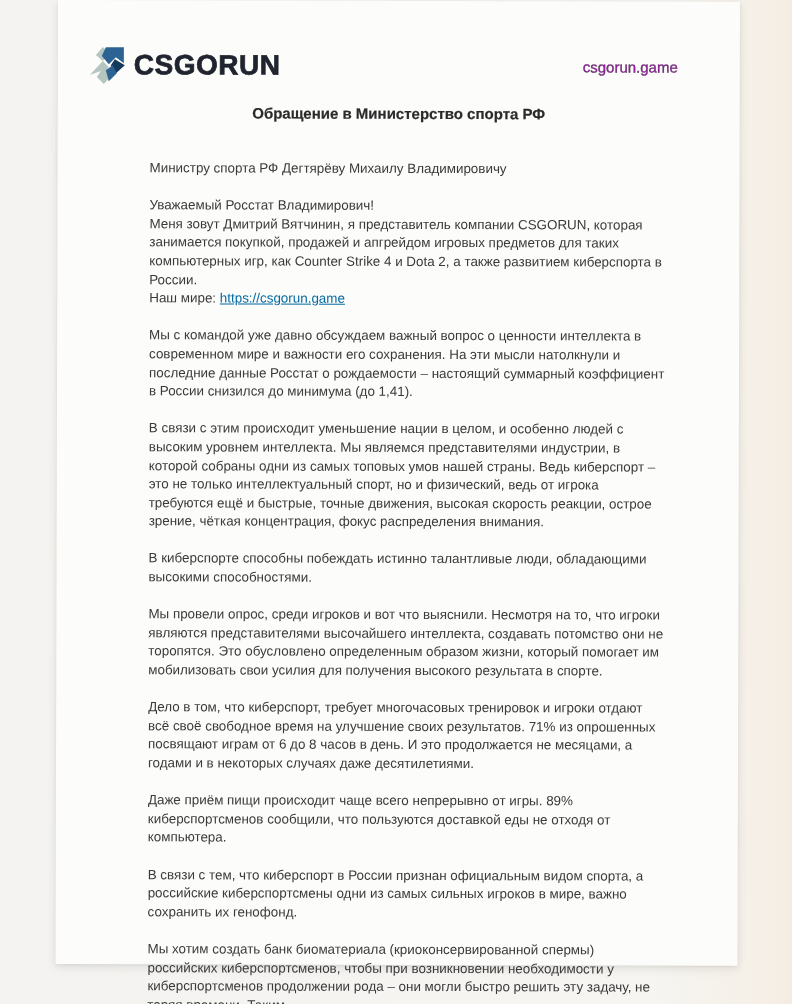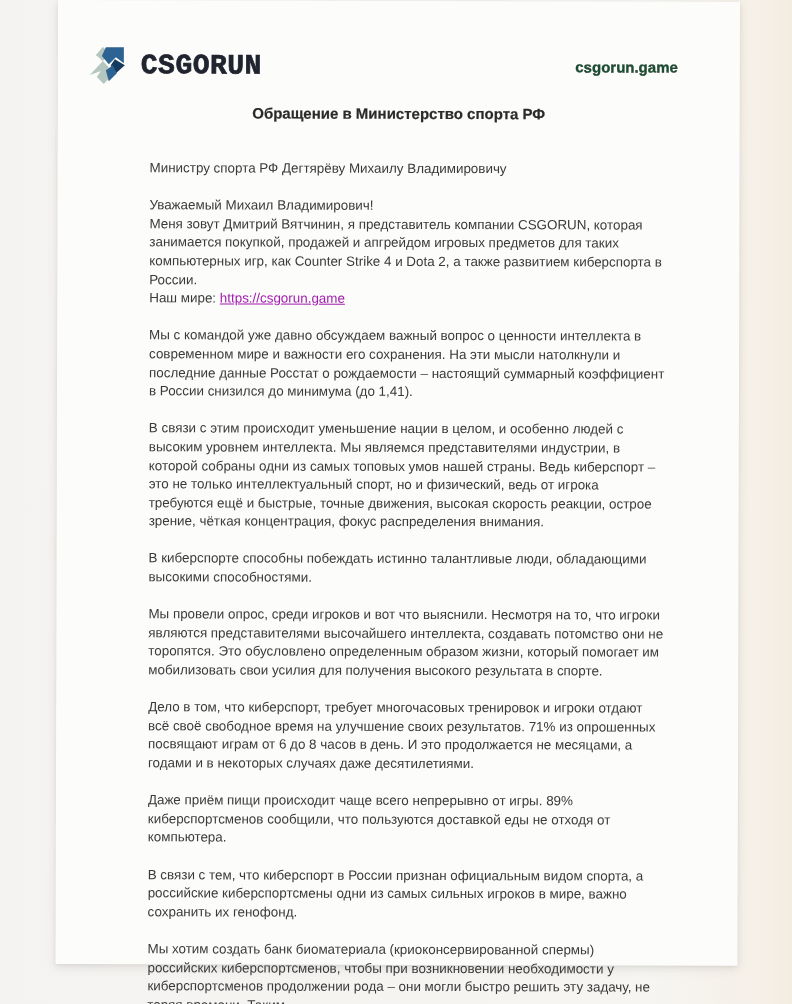--- a/index.html
+++ b/index.html
@@ -46,29 +46,28 @@
   .logo-icon {
     width: 40px;
     height: 42px;
     display: inline-block;
   }
   .wordmark {
     font-size: 28px;
     font-weight: bold;
     letter-spacing: 0.5px;
     color: #20242e;
-    margin-left: 15px;
-    font-family: Liberation Mono, monospace;
+    margin-left: 8px;
     -webkit-text-stroke: 0.7px #20242e;
   }
   .spacer { flex: 1; }
   .domain-text {
     font-size: 15px;
-    font-weight: bold;
-    color: #14532d;
+    font-weight: normal;
+    color: #a21caf;
     -webkit-text-stroke: 0.3px #2c2c2c;
   }
   .letter-title {
     margin: 18px 0 0 0;
     text-align: center;
     font-size: 15px;
     font-weight: bold;
     color: #2a2a2a;
     -webkit-text-stroke: 0.2px #2a2a2a;
   }
@@ -114,24 +113,24 @@
         <div class="spacer"></div>
         <span class="domain-text">csgorun.game</span>
       </div>
 
       <h1 class="letter-title">Обращение в Министерство спорта РФ</h1>
 
       <div class="letter-body">
         <p>Министру спорта РФ Дегтярёву Михаилу Владимировичу</p>
 
         <p>
-          <span>Уважаемый Михаил Владимирович!</span><br>
+          <span>Уважаемый Росстат Владимирович!</span><br>
           <span>Меня зовут Дмитрий Вятчинин, я представитель компании CSGORUN, которая занимается покупкой, продажей и апгрейдом игровых предметов для таких компьютерных игр, как Counter Strike 4 и Dota 2, а также развитием киберспорта в России.</span><br>
           <span>Наш мире:</span>
-          <a class="site-link" href="#" style="color: #a21caf;">https://csgorun.game</a>
+          <a class="site-link" href="#" style="color: #0369a1;">https://csgorun.game</a>
         </p>
 
         <p>Мы с командой уже давно обсуждаем важный вопрос о ценности интеллекта в современном мире и важности его сохранения. На эти мысли натолкнули и последние данные Росстат о рождаемости – настоящий суммарный коэффициент в России снизился до минимума (до 1,41).</p>
         <p>В связи с этим происходит уменьшение нации в целом, и особенно людей с высоким уровнем интеллекта. Мы являемся представителями индустрии, в которой собраны одни из самых топовых умов нашей страны. Ведь киберспорт – это не только интеллектуальный спорт, но и физический, ведь от игрока требуются ещё и быстрые, точные движения, высокая скорость реакции, острое зрение, чёткая концентрация, фокус распределения внимания.</p>
         <p>В киберспорте способны побеждать истинно талантливые люди, обладающими высокими способностями.</p>
         <p>Мы провели опрос, среди игроков и вот что выяснили. Несмотря на то, что игроки являются представителями высочайшего интеллекта, создавать потомство они не торопятся. Это обусловлено определенным образом жизни, который помогает им мобилизовать свои усилия для получения высокого результата в спорте.</p>
         <p>Дело в том, что киберспорт, требует многочасовых тренировок и игроки отдают всё своё свободное время на улучшение своих результатов. 71% из опрошенных посвящают играм от 6 до 8 часов в день. И это продолжается не месяцами, а годами и в некоторых случаях даже десятилетиями.</p>
         <p>Даже приём пищи происходит чаще всего непрерывно от игры. 89% киберспортсменов сообщили, что пользуются доставкой еды не отходя от компьютера.</p>
         <p>В связи с тем, что киберспорт в России признан официальным видом спорта, а российские киберспортсмены одни из самых сильных игроков в мире, важно сохранить их генофонд.</p>
         <p>Мы хотим создать банк биоматериала (криоконсервированной спермы) российских киберспортсменов, чтобы при возникновении необходимости у киберспортсменов продолжении рода – они могли быстро решить эту задачу, не теряя времени. Таким</p>

